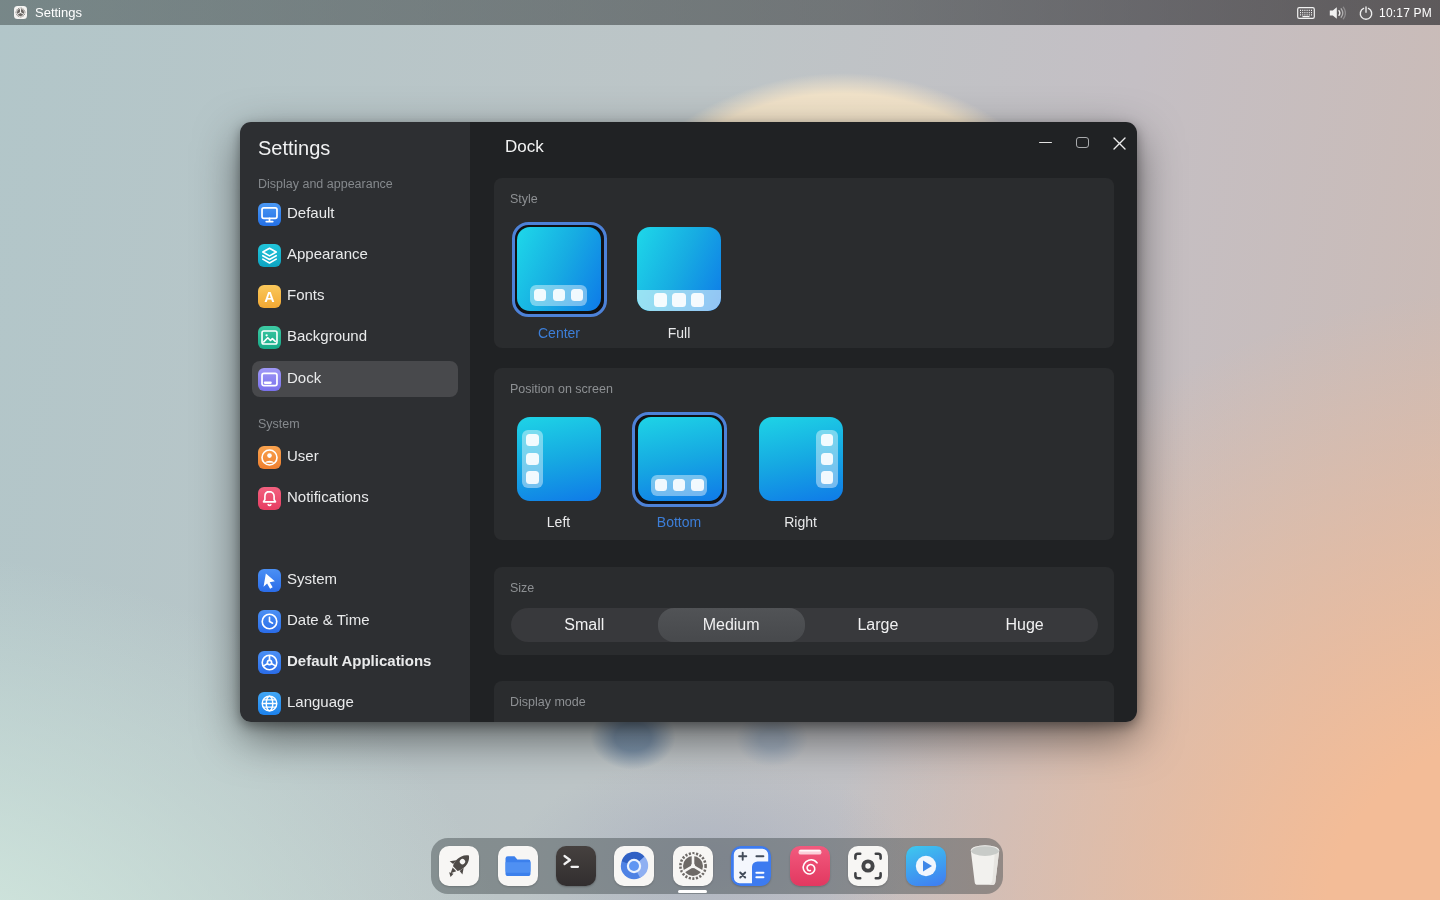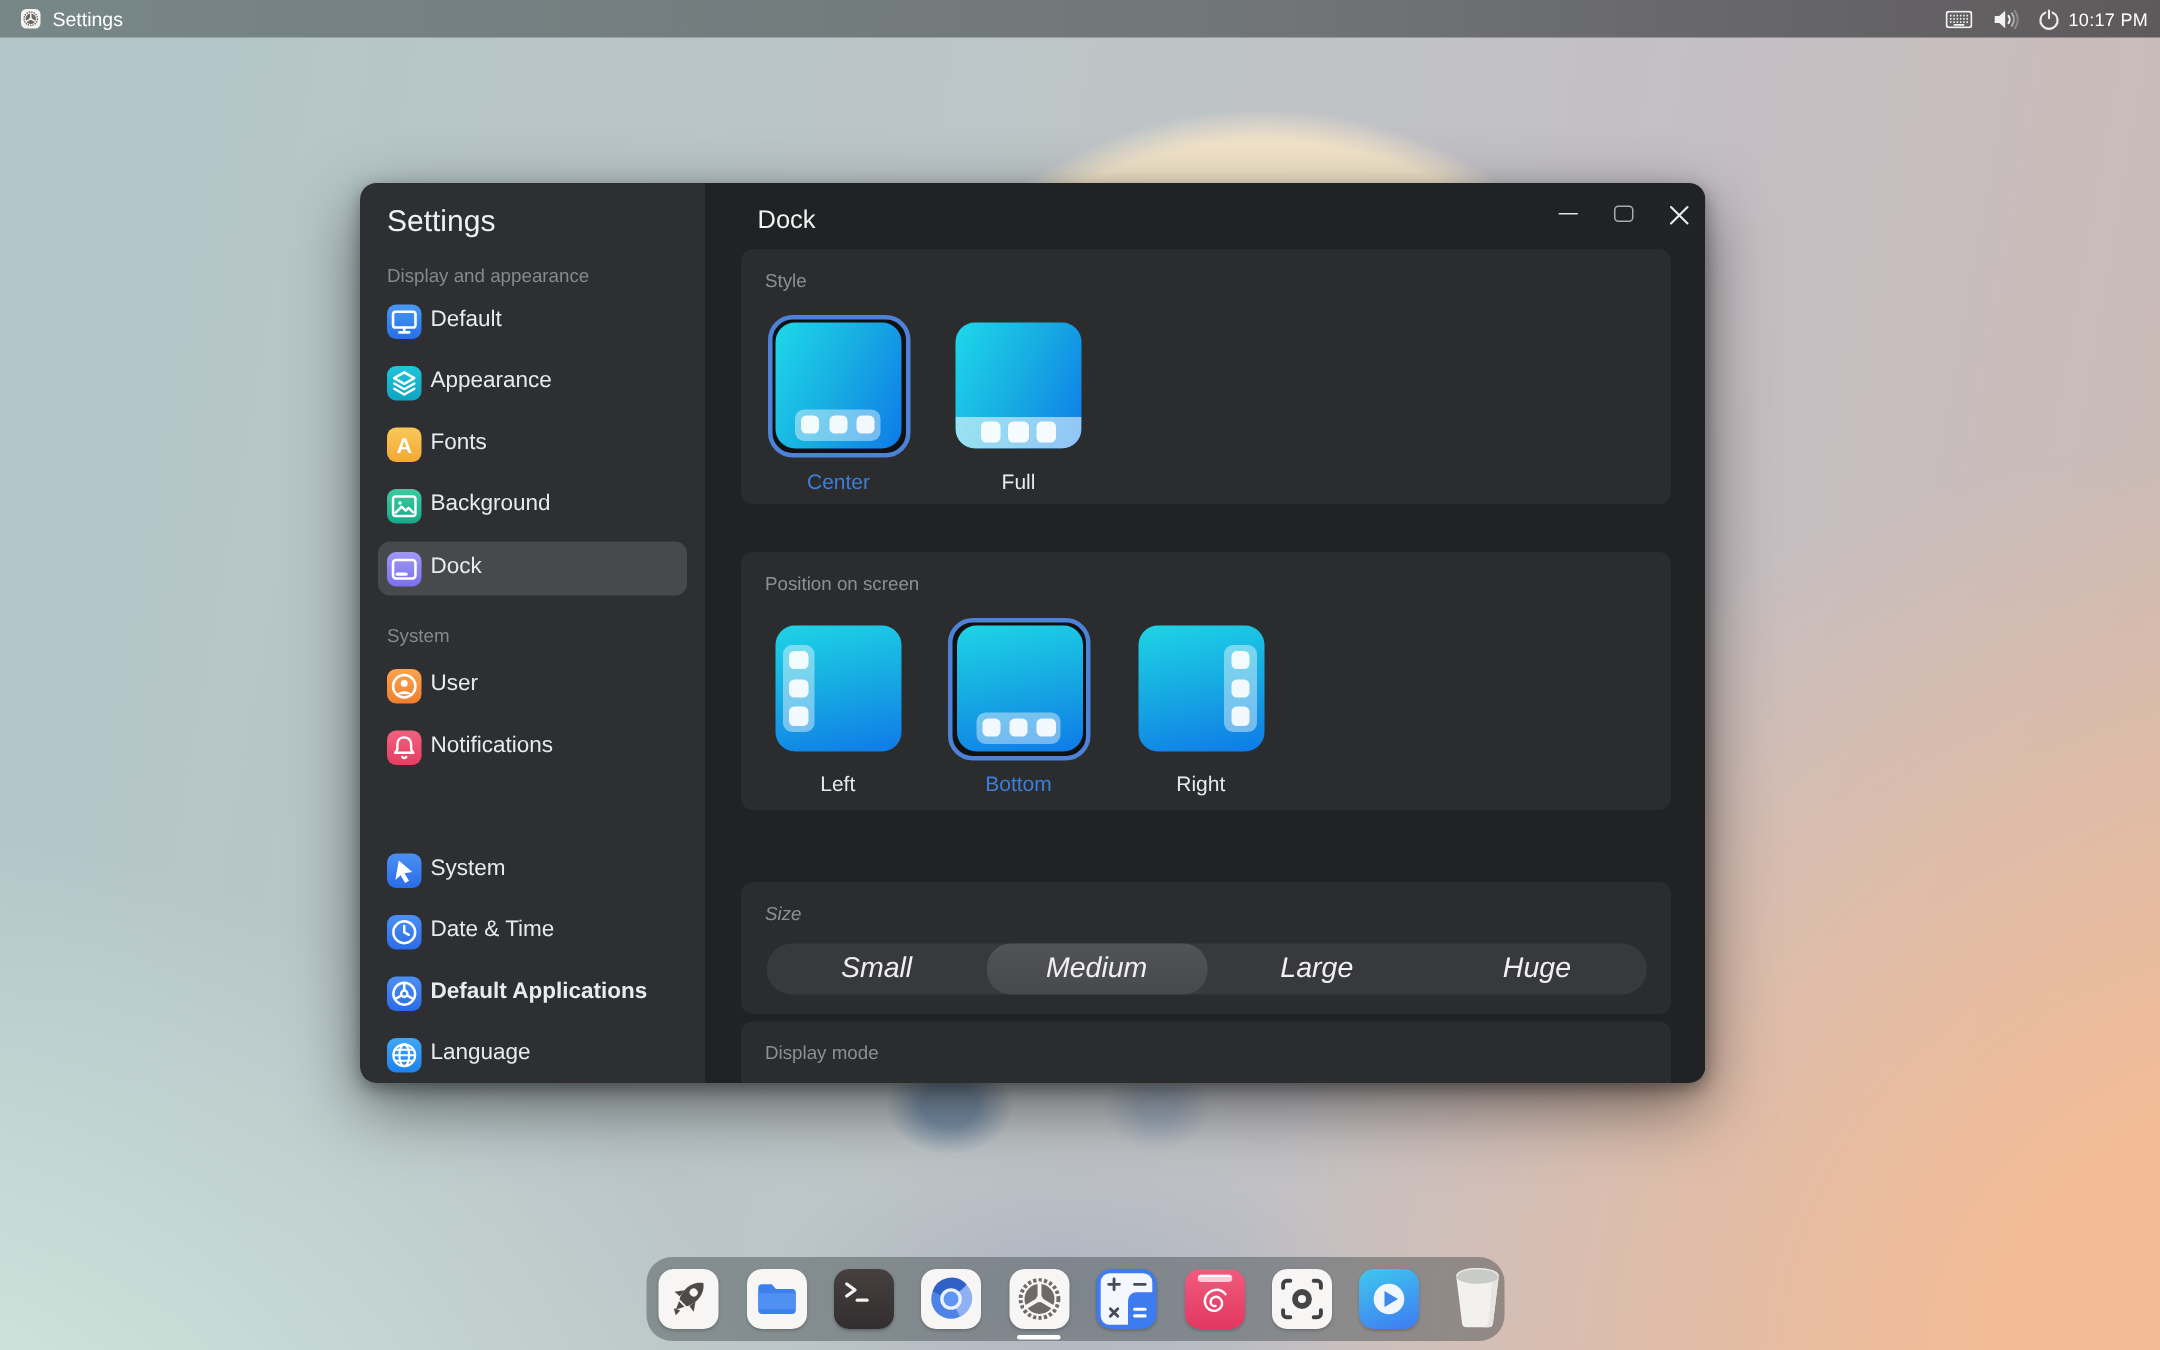--- a/index.html
+++ b/index.html
@@ -50,21 +50,21 @@
 .grad1 { background:linear-gradient(115deg, #1ed8e9 0%, #17ace2 50%, #0e7ae8 100%); }
 .grad2 { background:linear-gradient(168deg, #1ed4e6 0%, #16a9e2 50%, #0f7ae8 100%); }
 .ring { position:absolute; border:3px solid #4d82d8; background:#101113; border-radius:16.5px; padding:2.5px; }
 .ring .tile { position:relative; left:0; top:0; }
 .dockbar { position:absolute; background:rgba(255,255,255,0.42); border-radius:6px; }
 .sq { position:absolute; background:rgba(255,255,255,0.9); border-radius:3.5px; }
 .tlabel { position:absolute; font-size:14px; color:#e8e9ea; text-align:center; }
 .tlabel.blue { color:#3c7ed8; }
 
 #segbar { position:absolute; left:17px; top:41px; width:587px; height:34px; background:#38393c; border-radius:17px; }
-#segbar .seg { position:absolute; top:0; width:146.75px; height:34px; line-height:34px; text-align:center; font-size:19px; color:#f0f0f1; }
+#segbar .seg { position:absolute; top:0; width:146.75px; height:34px; line-height:34px; text-align:center; font-size:16px; color:#f0f0f1; }
 #segsel { position:absolute; left:146.75px; top:0; width:146.75px; height:34px; background:linear-gradient(180deg,#515356,#47494c); border-radius:16px; }
 
 #dock {
   position:absolute; left:431px; top:838px; width:572px; height:56px;
   background:rgba(62,70,72,0.44); border-radius:17px;
 }
 .dicon { position:absolute; top:7.5px; width:40px; height:40px; border-radius:10px; }
 .dicon.white { background:#f7f6f4; box-shadow:0 1px 2px rgba(0,0,0,0.18); }
 #indicator { position:absolute; left:247px; top:52px; width:29px; height:3.2px; background:#fff; border-radius:2px; }
 </style>
@@ -199,21 +199,21 @@
       <div class="lbl">Language</div>
     </div>
   </div>
   <div id="main">
     <div class="wtitle">Dock</div>
     <div id="btn-min"></div>
     <div id="btn-max"></div>
     <svg id="btn-close" viewBox="0 0 13 13" width="13" height="13">
         <path d="M1 1 L12 12 M12 1 L1 12" stroke="#ececec" stroke-width="1.4" stroke-linecap="round"></path>
       </svg>
-    <div class="card" style="top:44px; height:170px;text-decoration:underline;">
+    <div class="card" style="top:56px; height:170px;text-decoration:underline;">
       <div class="cardlabel">Style</div>
       <div class="ring" style="left:17.5px; top:43.5px;">
         <div class="tile grad1">
           <div class="dockbar" style="left:13px; bottom:5px; width:56.5px; height:21px;"></div>
           <div class="sq" style="left:17px; top:61.5px; width:12.3px; height:12.3px;"></div>
           <div class="sq" style="left:35.6px; top:61.5px; width:12.3px; height:12.3px;"></div>
           <div class="sq" style="left:53.8px; top:61.5px; width:12.3px; height:12.3px;"></div>
         </div>
       </div>
       <div class="tile grad1" style="left:143px; top:49px;">
@@ -244,21 +244,21 @@
       <div class="tile grad2" style="left:264.5px; top:49px;">
         <div class="dockbar" style="right:5px; top:13px; width:21.3px; height:57.8px;"></div>
         <div class="sq" style="right:9.3px; top:17px; width:12.3px; height:12.3px;"></div>
         <div class="sq" style="right:9.3px; top:35.7px; width:12.3px; height:12.3px;"></div>
         <div class="sq" style="right:9.3px; top:54.4px; width:12.3px; height:12.3px;"></div>
       </div>
       <div class="tlabel" style="left:4.5px; top:146px; width:120px;">Left</div>
       <div class="tlabel blue" style="left:125px; top:146px; width:120px;">Bottom</div>
       <div class="tlabel" style="left:246.5px; top:146px; width:120px;">Right</div>
     </div>
-    <div class="card" style="top:466px; height:88px;font-style:italic;">
+    <div class="card" style="top:445px; height:88px;">
       <div class="cardlabel">Size</div>
       <div id="segbar">
         <div id="segsel"></div>
         <div class="seg" style="left:0;">Small</div>
         <div class="seg" style="left:146.75px;">Medium</div>
         <div class="seg" style="left:293.5px;">Large</div>
         <div class="seg" style="left:440.25px;">Huge</div>
       </div>
     </div>
     <div class="card" style="top:559px; height:120px;">

